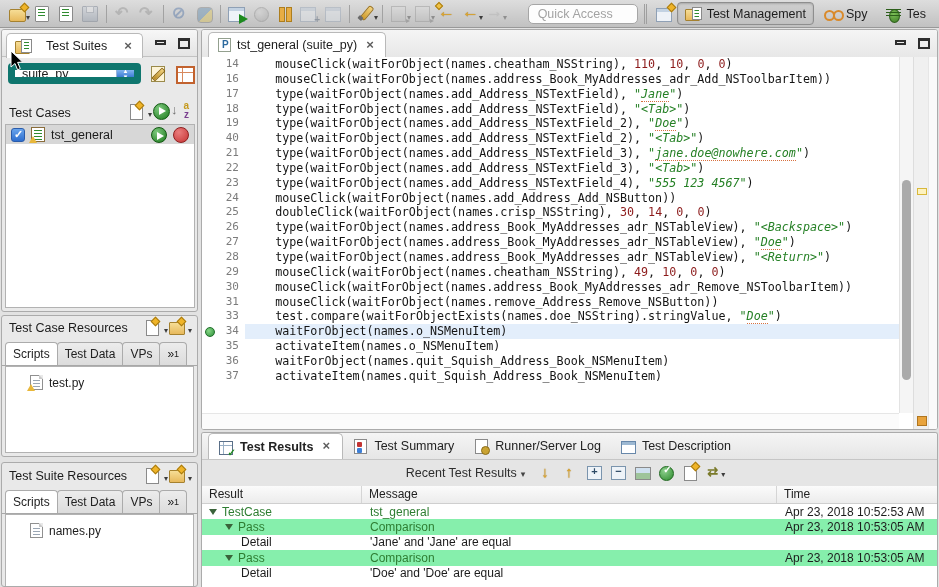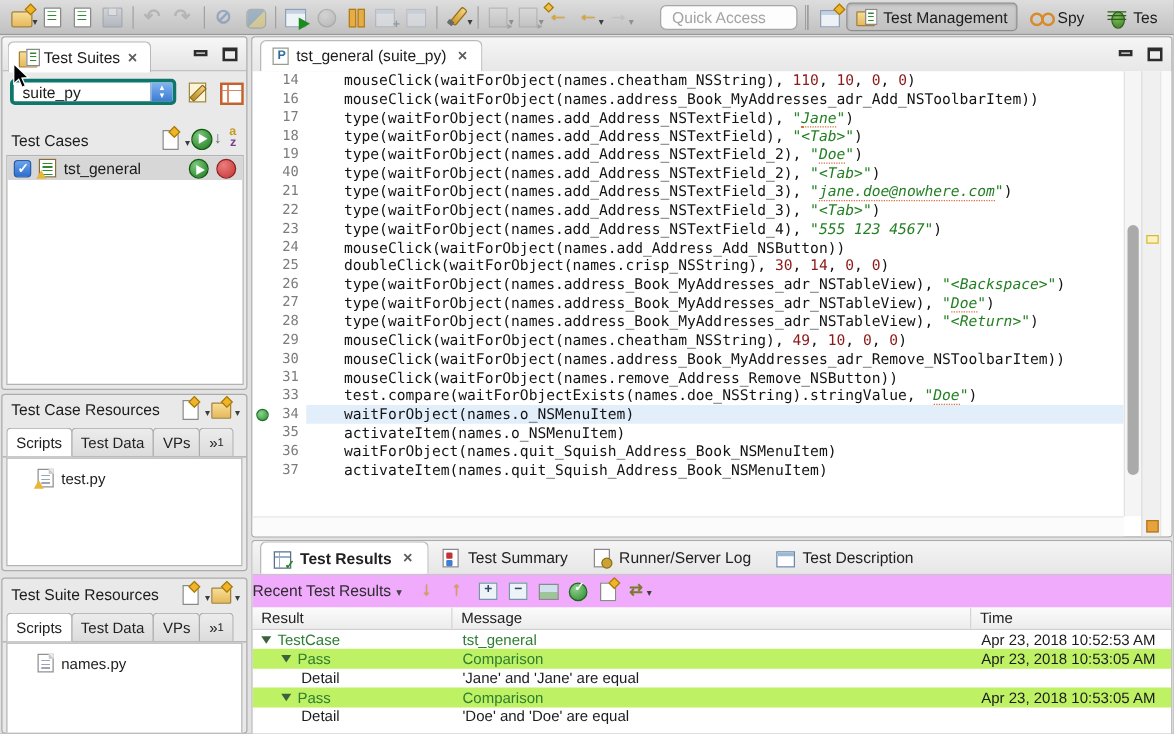--- a/index.html
+++ b/index.html
@@ -88,33 +88,33 @@
   background:radial-gradient(circle at 40% 35%,#7cbf57,#3f7e27);border:1px solid #2d5f1b}
 .pi-bug::after{content:"";position:absolute;left:1px;top:6px;width:15px;height:1px;background:#2d5f1b;box-shadow:0 3px 0 #2d5f1b,0 -3px 0 #2d5f1b}
 
 
 .view{position:absolute;left:1px;width:197px;background:#e9e9e9;border:1px solid #ababab;border-radius:3px;overflow:hidden}
 #view-suites{top:29px;height:283px}
 #view-tcr{top:315px;height:142px}
 #view-tsr{top:462px;height:125px}
 .vtabs{position:relative;height:27px;background:linear-gradient(#f7f7f7,#e4e4e4);border-bottom:1px solid #c2c2c2}
 .vtab{position:absolute;left:4px;top:3px;height:25px;background:#fff;border:1px solid #b9b9b9;border-bottom:none;
-  border-radius:5px 5px 0 0;display:flex;align-items:center;gap:3px;padding:0 8px;font-size:12.5px}
+  border-radius:5px 5px 0 0;display:flex;align-items:center;gap:14px;padding:0 8px;font-size:12.5px}
 .tab-close{position:relative;width:11px;height:11px;margin-left:2px}
 .tab-close::before{content:"×";position:absolute;left:1px;top:-3px;font-size:13px;color:#5d5d5d;font-weight:bold}
 .mm{position:absolute;right:7px;top:8px;display:flex;gap:12px;align-items:flex-start}
 .btn-min{width:11px;height:5px;border:2px solid #2d2d2d;margin-top:2px}
 .btn-max{width:12px;height:11px;border:2px solid #2d2d2d;border-top-width:3px}
 .ts-icon{position:relative;width:17px;height:15px}
 .ts-icon::before{content:"";position:absolute;left:0;top:2px;width:13px;height:11px;
   background:linear-gradient(#f6dd96,#e7b95c);border:1px solid #a5812f;border-radius:1px}
 .ts-icon::after{content:"";position:absolute;right:0;top:0;width:9px;height:12px;background:#fff;border:1px solid #8a8a8a;
   background-image:repeating-linear-gradient(#2f8b2f 0 1px,transparent 1px 3px);background-size:5px 9px;background-position:1.5px 2px;background-repeat:no-repeat}
 
-.combo{position:absolute;left:6px;top:33px;width:133px;height:21px;border:3px solid #0f766e;border-radius:4px;
+.combo{position:absolute;left:6px;top:33px;width:133px;height:21px;border:7px solid #0f766e;border-radius:4px;
   background:#fff;display:flex;align-items:center;overflow:hidden}
 .combo-label{flex:1;padding:0 7px;font-size:12.5px}
 .combo-stepper{width:18px;align-self:stretch;background:linear-gradient(#82b4f0,#3c7cd4);
   display:flex;flex-direction:column;align-items:center;justify-content:center;border-left:1px solid #9ab4d8}
 .combo-stepper::before{content:"▴";color:#fff;font-size:7px;line-height:6px}
 .combo-stepper::after{content:"▾";color:#fff;font-size:7px;line-height:6px}
 .ico-suite-settings{position:absolute;left:147px;top:34px;width:20px;height:19px}
 .ico-suite-settings::before{content:"";position:absolute;left:2px;top:2px;width:12px;height:14px;background:#fdf4d7;border:1px solid #9a8a4a}
 .ico-suite-settings::after{content:"";position:absolute;left:7px;top:3px;width:3px;height:13px;border-radius:1px;
   background:linear-gradient(#f2d27c,#b98a20);border:1px solid #8a6410;transform:rotate(45deg)}
@@ -227,21 +227,21 @@
     linear-gradient(transparent 3px,#9ab0c6 3px,#9ab0c6 4px,transparent 4px)}
 .rti-results::after{content:"✓";position:absolute;right:-2px;bottom:-4px;color:#1e8a1e;font-size:10px;font-weight:bold}
 .rti-summary::before{content:"";position:absolute;left:1px;top:0;width:11px;height:13px;background:#fff;border:1px solid #8a8a8a}
 .rti-summary::after{content:"";position:absolute;left:4px;top:3px;width:5px;height:5px;background:#c23333;border-radius:1px;
   box-shadow:0 6px 0 #3e7fd6}
 .rti-log::before{content:"";position:absolute;left:1px;top:0;width:11px;height:13px;background:#fff;border:1px solid #8a8a8a}
 .rti-log::after{content:"";position:absolute;right:-1px;bottom:-2px;width:7px;height:7px;border-radius:50%;
   background:#caa332;border:1px solid #8a6d1a}
 .rti-desc::before{content:"";position:absolute;left:0;top:2px;width:13px;height:11px;background:#fff;
   border:1px solid #6888aa;box-shadow:inset 0 3px 0 #9cb8d2}
-.res-toolbar{height:26px;display:flex;align-items:center;justify-content:flex-start;gap:3px;padding-right:8px;background:#f0abfc}
+.res-toolbar{height:26px;display:flex;align-items:center;justify-content:center;gap:3px;padding-right:8px;background:#e5e5e5}
 .recent-label{display:flex;align-items:center;gap:4px;margin-right:8px;color:#2d2d2d;font-size:12.5px}
 .recent-label .dd2::before{content:"▾";font-size:9px;color:#444}
 .ric{position:relative;width:21px;height:20px;flex:none}
 .ric-down::before{content:"↓";position:absolute;left:5px;top:0px;font-size:15px;font-weight:bold;color:#e2a82e;text-shadow:0 0 1px #8a6410}
 .ric-up::before{content:"↑";position:absolute;left:5px;top:0px;font-size:15px;font-weight:bold;color:#e2a82e;text-shadow:0 0 1px #8a6410}
 .ric-expand::before{content:"";position:absolute;left:3px;top:3px;width:13px;height:12px;background:#eef3f8;border:1px solid #7a94ad}
 .ric-expand::after{content:"+";position:absolute;left:7px;top:2px;font-size:11px;font-weight:bold;color:#2d4a66}
 .ric-collapse::before{content:"";position:absolute;left:3px;top:3px;width:13px;height:12px;background:#eef3f8;border:1px solid #7a94ad}
 .ric-collapse::after{content:"−";position:absolute;left:7px;top:2px;font-size:11px;font-weight:bold;color:#2d4a66}
 .ric-image::before{content:"";position:absolute;left:3px;top:4px;width:14px;height:11px;border:1px solid #8a8a8a;
@@ -250,21 +250,21 @@
   background:radial-gradient(circle at 35% 30%,#8ed08e,#2c8a2c);border:1px solid #1d661d}
 .ric-orb::after{content:"✓";position:absolute;left:7px;top:1px;color:#fff;font-size:10px;font-weight:bold}
 .ric-newdoc::before{content:"";position:absolute;left:4px;top:3px;width:11px;height:13px;background:#fff;border:1px solid #8a8a8a}
 .ric-newdoc::after{content:"";position:absolute;right:2px;top:0px;width:5px;height:5px;
   background:#f0b428;border:1px solid #a67a12;transform:rotate(45deg)}
 .ric-sync::before{content:"⇄";position:absolute;left:3px;top:1px;font-size:13px;font-weight:bold;color:#7a7a2a}
 .rt-head{height:18px;display:flex;background:linear-gradient(#fbfbfb,#ececec);border-bottom:1px solid #cfcfcf;font-size:12px;color:#222}
 .rt-h{padding:1px 0 0 7px;border-right:1px solid #d5d5d5}
 .rt-h1{width:160px}.rt-h2{width:415px}.rt-h3{flex:1;border-right:none}
 .rrow{height:15.4px;display:flex;align-items:center;font-size:12px}
-.rrow.shade{background:#bef264}
+.rrow.shade{background:#86efac}
 .rc{overflow:hidden;white-space:nowrap}
 .rc1{width:160px;display:flex;align-items:center}
 .rc2{width:415px;padding-left:8px}
 .rc3{flex:1;padding-left:8px}
 .exp{width:0;height:0;border-left:4px solid transparent;border-right:4px solid transparent;
   border-top:6px solid #3a633a;display:inline-block;margin-right:5px;flex:none}
 .green{color:#2e7d32}
 
 .cursor-svg{position:absolute;left:9px;top:50px;z-index:99}
 </style>

